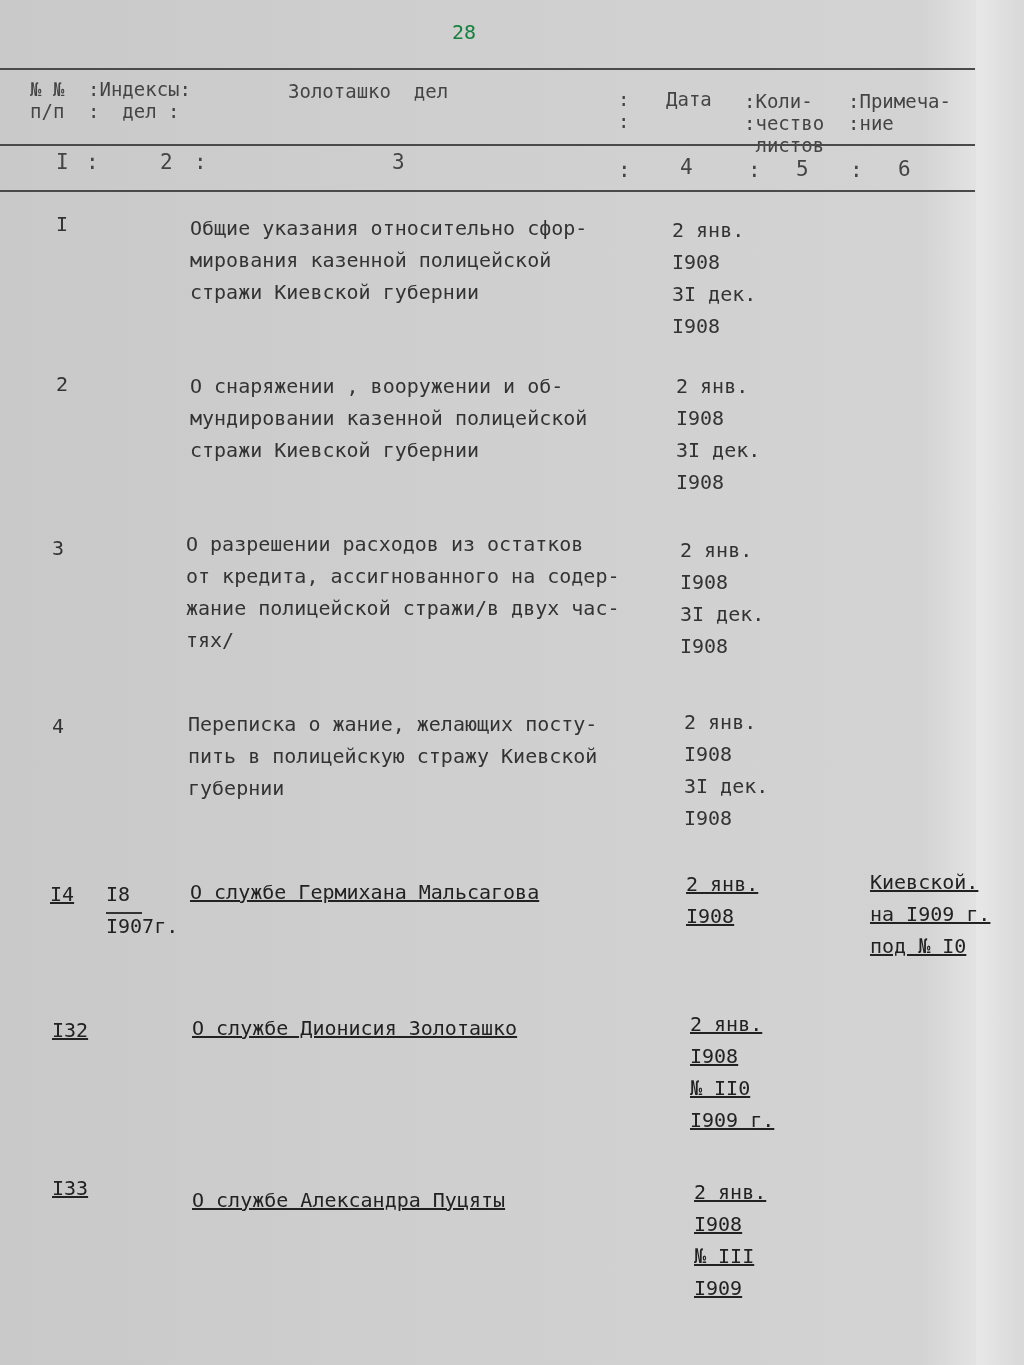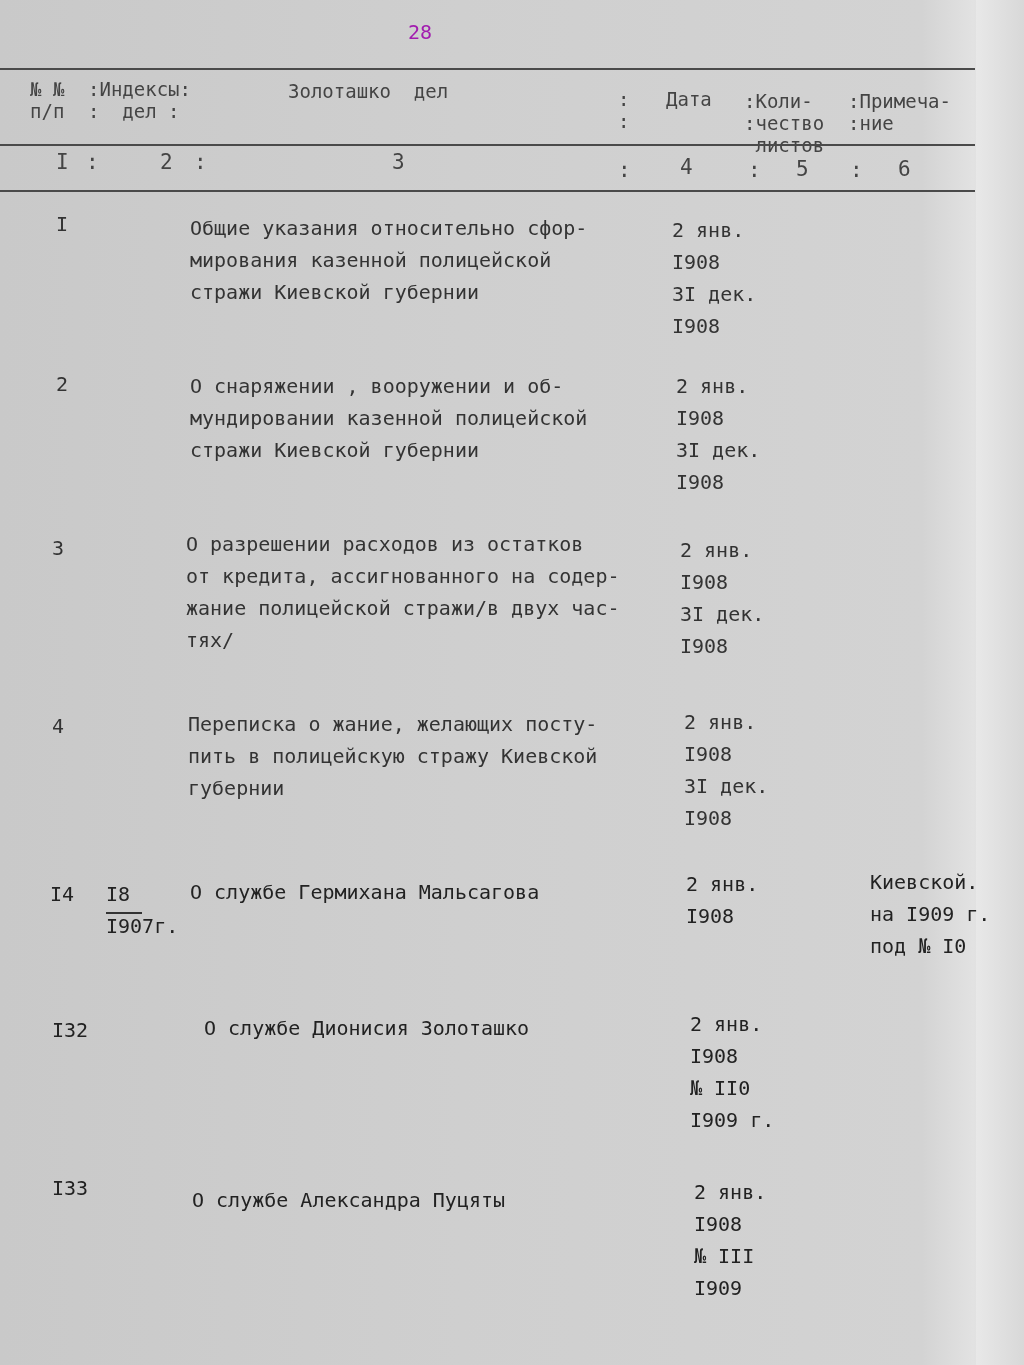--- a/index.html
+++ b/index.html
@@ -3,27 +3,27 @@
 <meta charset="utf-8">
 <style>
   html, body { margin:0; padding:0; }
   body {
     width:1024px; height:1365px; overflow:hidden;
     background: linear-gradient(90deg, #c9c9c9 0%, #cfcfcf 45%, #d3d3d3 90%, #e2e2e2 95%, #d5d5d5 100%);
     font-family: "DejaVu Sans Mono", "Liberation Mono", monospace;
     color:#3a3a3a;
     position:relative;
   }
-  .page-num { position:absolute; left:408px; top:20px; font-size:20px; color:#a21caf; }
+  .page-num { position:absolute; left:452px; top:20px; font-size:20px; color:#15803d; }
   .rule { position:absolute; left:0; width:975px; height:2px; background:#4a4a4a; }
   .edge { position:absolute; left:976px; top:0; width:48px; height:1365px; background:linear-gradient(90deg,#e8e8e8,#d8d8d8); }
   .hdr { position:absolute; font-size:19px; line-height:22px; color:#444; white-space:pre; }
   .colnum { position:absolute; font-size:21px; color:#444; white-space:pre; }
   .t { position:absolute; font-size:20px; line-height:32px; white-space:pre; color:#333; }
-  .dark { color:#222; }
+  .dark { color:#222;text-decoration:underline; }
 </style>
 </head>
 <body>
 
 <div class="edge"></div>
 <div class="page-num">28</div>
 
 <div class="rule" style="top:68px"></div>
 <div class="hdr" style="left:30px;top:78px">№ №
 п/п</div>
@@ -95,21 +95,21 @@
 I907г.</div>
 <div style="position:absolute;left:106px;top:912px;width:36px;height:2px;background:#333"></div>
 <div class="t dark" style="left:190px;top:876px">О службе Гермихана Мальсагова</div>
 <div class="t dark" style="left:686px;top:868px">2 янв.
 I908</div>
 <div class="t dark" style="left:870px;top:866px">Киевской.
 на I909 г.
 под № I0</div>
 
 <div class="t dark" style="left:52px;top:1014px">I32</div>
-<div class="t dark" style="left:204px;top:1012px">О службе Дионисия Золоташко</div>
+<div class="t dark" style="left:192px;top:1012px">О службе Дионисия Золоташко</div>
 <div class="t dark" style="left:690px;top:1008px">2 янв.
 I908
 № II0
 I909 г.</div>
 
 <div class="t dark" style="left:52px;top:1172px">I33</div>
 <div class="t dark" style="left:192px;top:1184px">О службе Александра Пуцяты</div>
 <div class="t dark" style="left:694px;top:1176px">2 янв.
 I908
 № III

